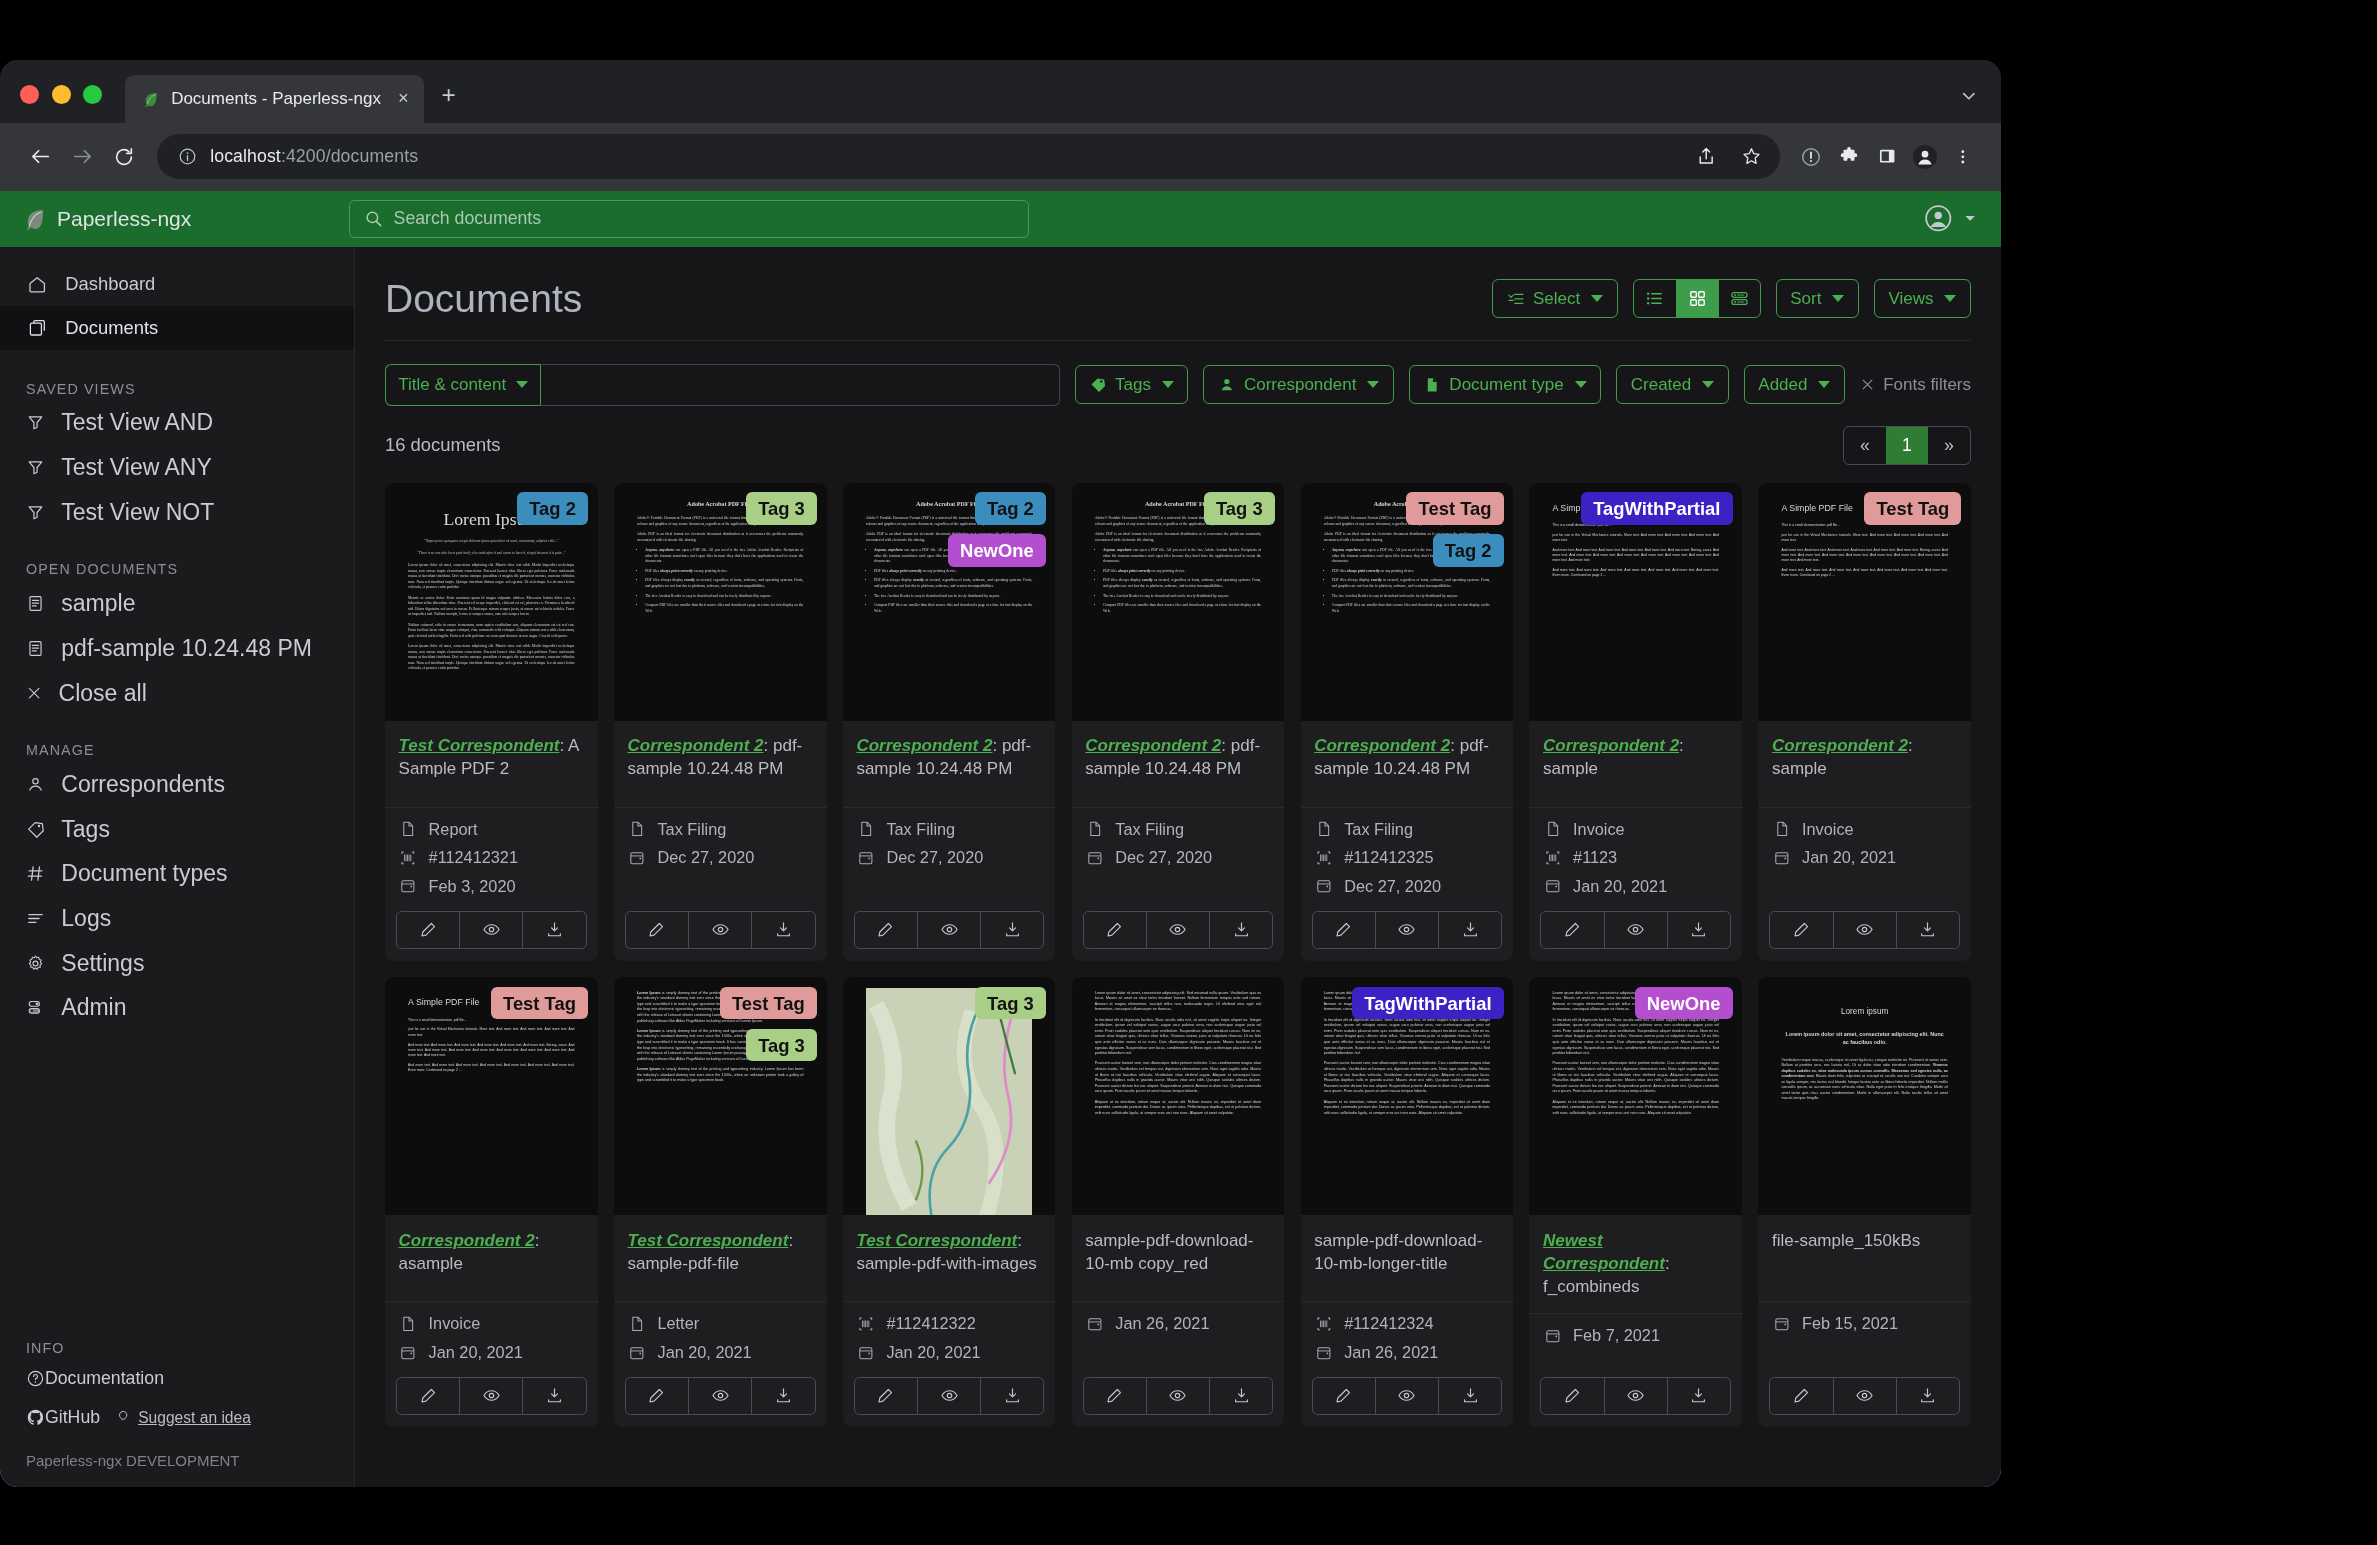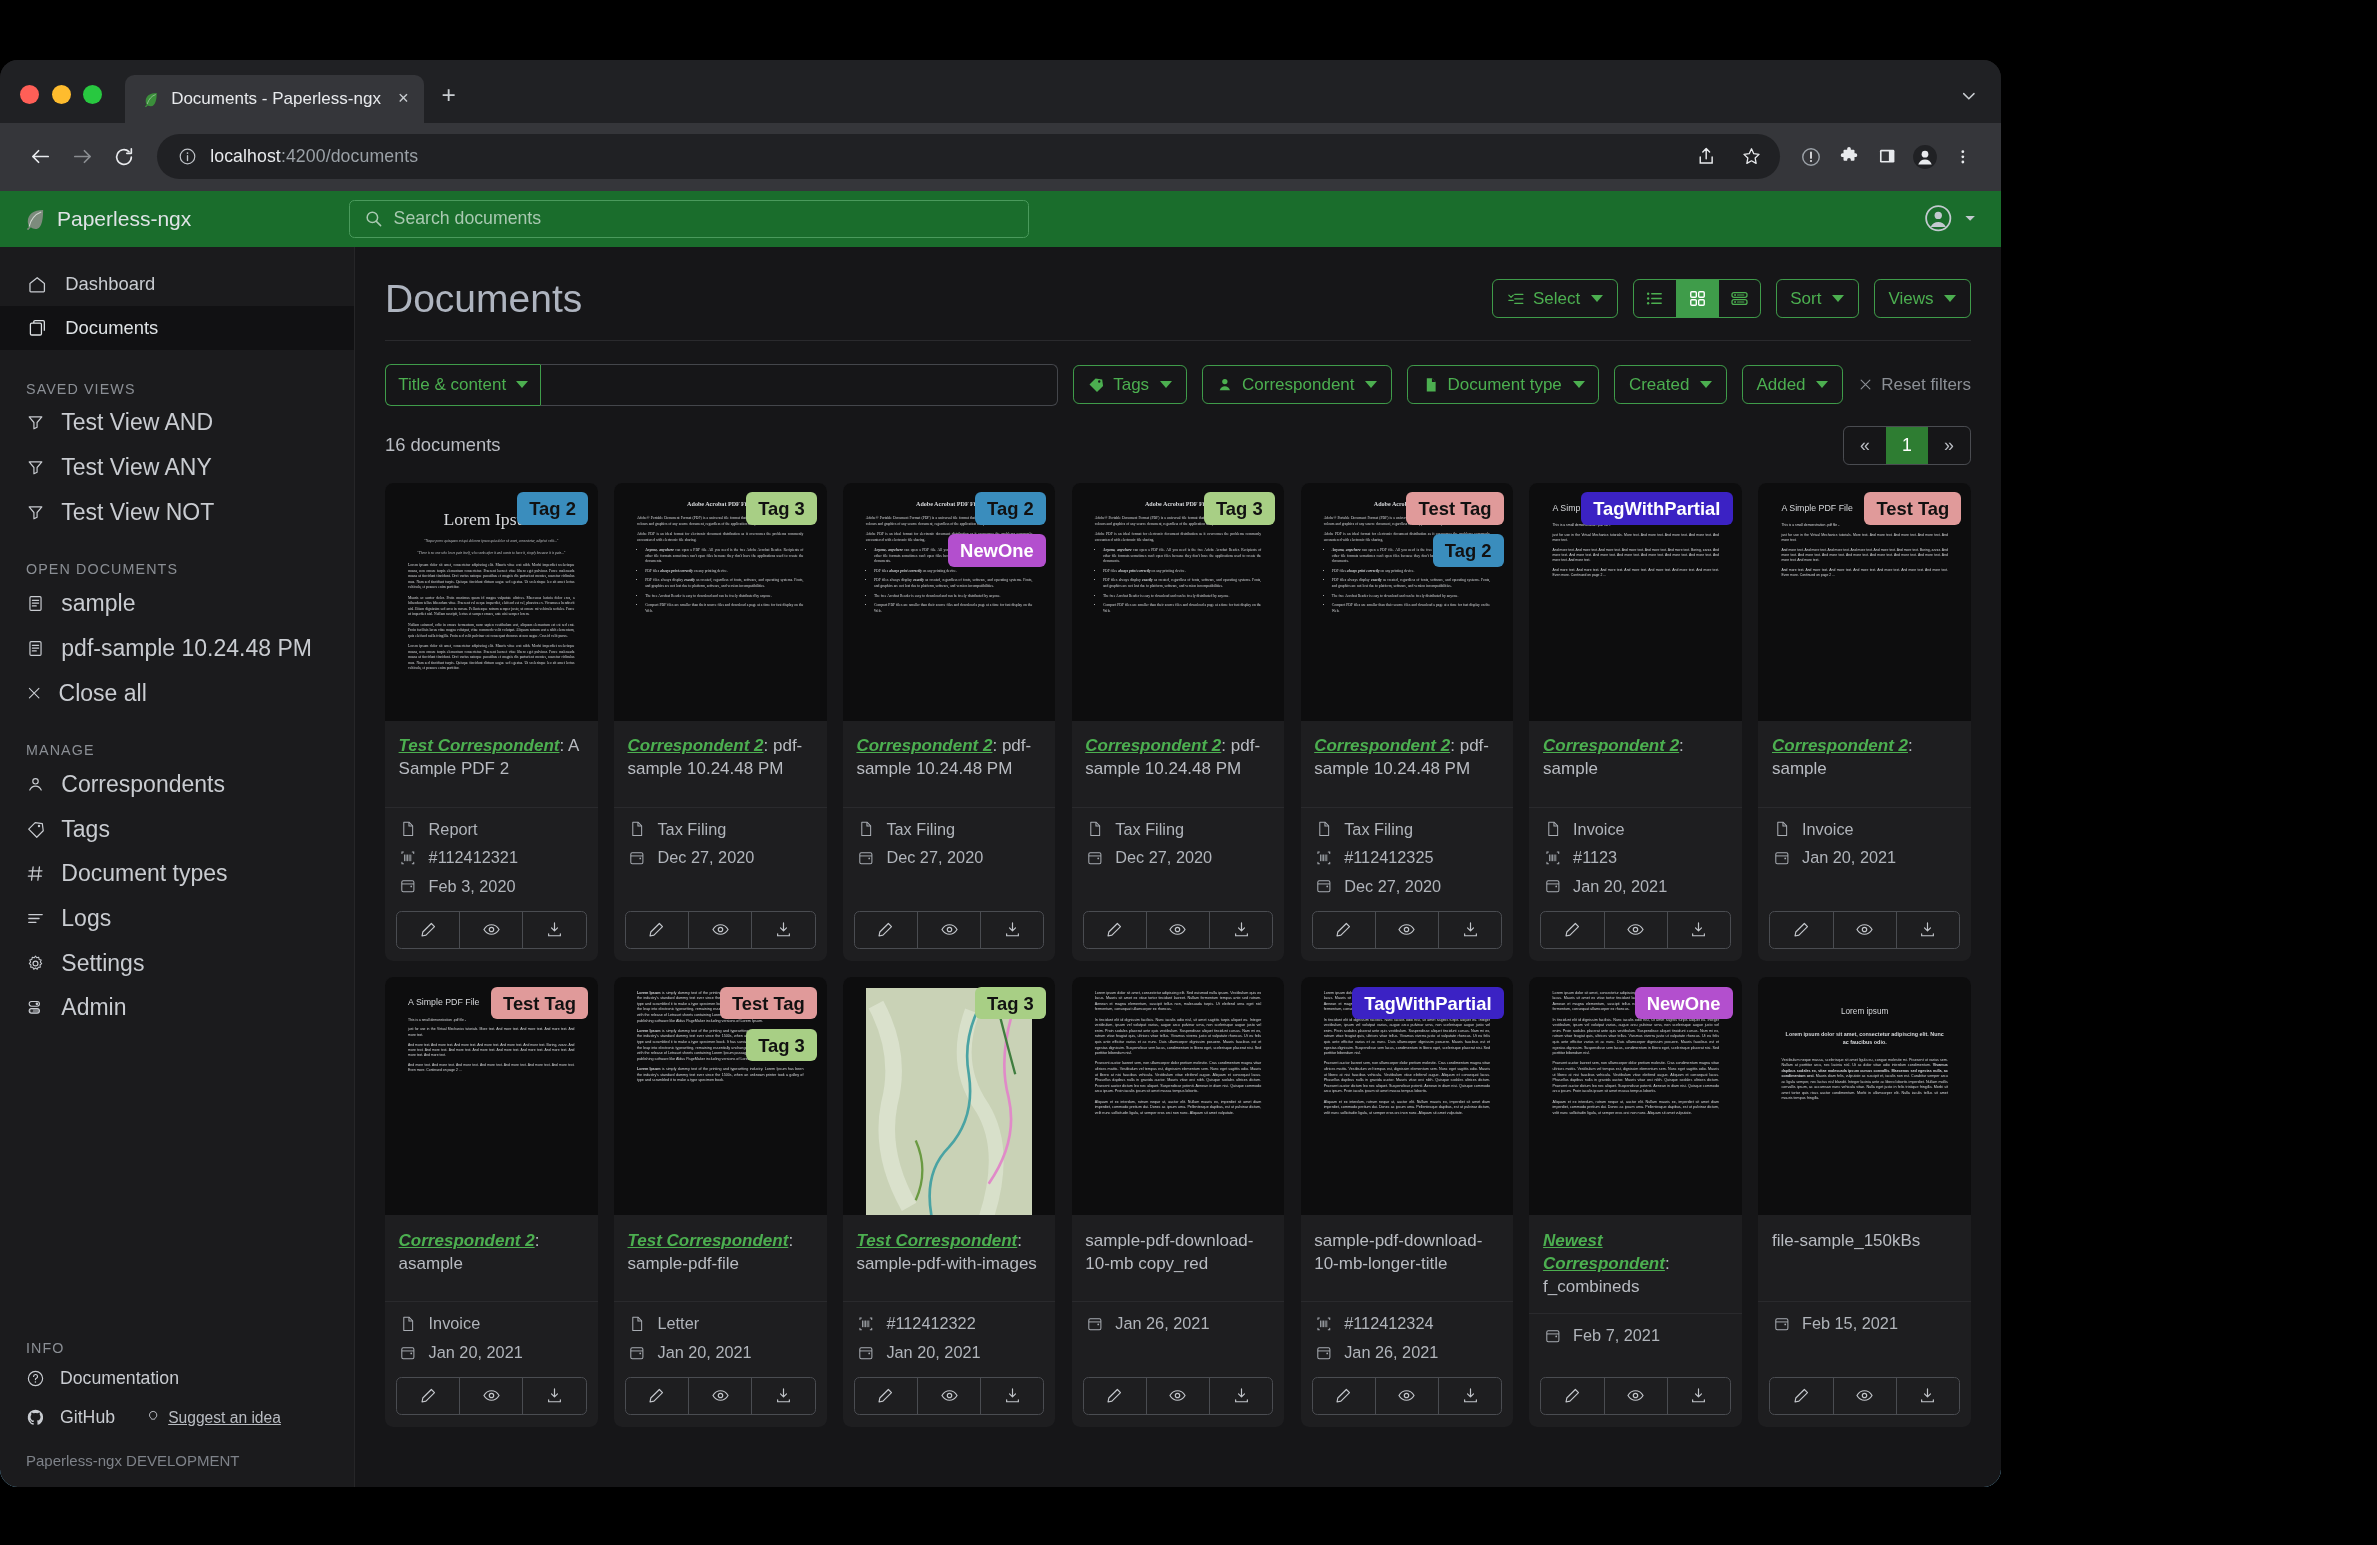--- a/index.html
+++ b/index.html
@@ -94,21 +94,21 @@
   .sec-head {
     color: #8b8f95; font-size: 14.3px; letter-spacing: 1.1px;
     padding: 0 0 4.1px 26px; margin-top: 27px;
   }
   .sec-head.first { margin-top: 31px; }
   .subnav {
     display: flex; align-items: center; gap: 16.3px;
     padding: 8.8px 0 8.8px 26px; color: #c9ccd1; font-size: 23px;
   }
   .sidebar-spacer { flex: 1; }
-  .info-row { display:flex; align-items:center; gap: 15px; padding: 8.8px 0 8.8px 26px; }
+  .info-row { display:flex; align-items:center; padding: 8.8px 0 8.8px 26px; }
   .info-row .lbl { color: #c9ccd1; font-size: 17.7px; }
   .suggest { color:#b9bcc2; font-size: 15.6px; text-decoration: underline; }
   .suggest-wrap { display:flex; align-items:center; gap:6.8px; margin-left: 15px; }
   .version { color: #7e8289; font-size: 15px; padding: 15px 0 17.7px 26px; }
 
   
   .main { flex: 1; background: #161618; min-width: 0; display: flex; flex-direction: column; padding: 0 30px; overflow: hidden; }
   .page-head { display: flex; align-items: center; padding: 30px 0 19px 0; border-bottom: 0.7px solid #2a2a2d; }
   .page-title { color: #aeb4bf; font-size: 39px; font-weight: 400; }
   .head-actions { margin-left: auto; display: flex; align-items: center; gap: 15px; }
@@ -597,21 +597,21 @@
           <div class="gbtn">
             <span>Added</span>
             <span class="caret"></span>
           </div>
           <div class="reset">
             <span>
                   <svg width="15" height="15" viewBox="0 0 24 24">
                     <path d="M5 5l14 14M19 5L5 19" stroke="#8b8f95" stroke-width="1.8" stroke-linecap="round"></path>
                   </svg>
                 </span>
-            <span>Reset filters</span>
+            <span>Fonts filters</span>
           </div>
         </div>
 
         <div class="count-row">
           <div class="count">16 documents</div>
           <div class="pager">
             <div>«</div>
             <div class="active">1</div>
             <div>»</div>
           </div>

